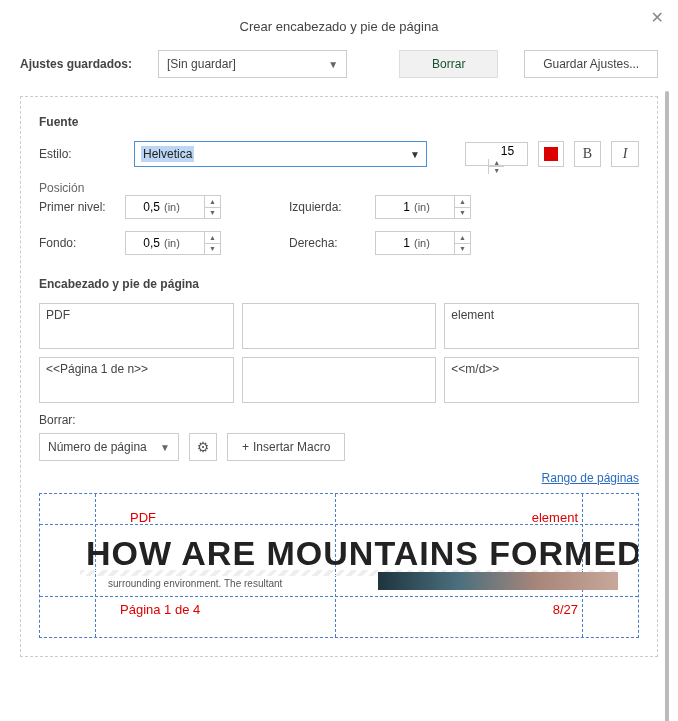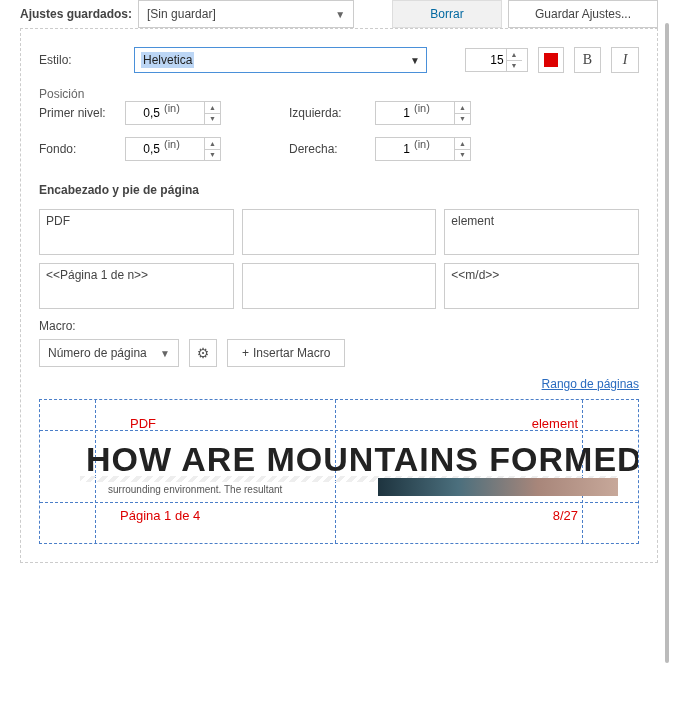--- a/index.html
+++ b/index.html
@@ -1,84 +1,89 @@
 <!DOCTYPE html>
 <html><head>
 <meta charset="utf-8">
 <style>
   * { box-sizing: border-box; font-family: -apple-system, BlinkMacSystemFont, "Segoe UI", Arial, sans-serif; }
   body { margin: 0; background: #fff; width: 678px; height: 721px; overflow: hidden; color: #444; font-size: 12px; }
   .dialog { width: 678px; height: 721px; position: relative; padding: 0 20px 20px 20px; }
   .titlebar { height: 40px; display: flex; align-items: center; justify-content: center; position: relative; margin: 0 -20px 10px -20px; padding: 12px 0 0 0;}
   .titlebar h1 { font-size: 13px; font-weight: normal; margin: 0; color: #444;}
   .close { position: absolute; right: 14px; top: 10px; font-size: 16px; color: #888; cursor: pointer; line-height: 1;}
-  .toprow { display: flex; align-items: center; gap: 6px; margin-bottom: 0; }
+  .toprow { display: flex; align-items: center; gap: 26px; margin-bottom: 18px; }
   .toprow .label { font-weight: bold; font-size: 12px; color:#444; white-space: nowrap; }
   .select { display: flex; align-items: center; justify-content: space-between; border: 1px solid #ccc; background: #fff; height: 28px; padding: 0 8px; font-size: 12px; color: #444; }
   .select .caret { color:#666; font-size:10px; }
   .btn { display: inline-flex; align-items: center; justify-content: center; border: 1px solid #ccc; background: #fff; height: 28px; padding: 0 14px; font-size: 12px; color:#444; cursor: pointer;}
-  .btn.disabled { background: #f1f1f1; color: #0369a1; border-color: #ddd; cursor: default;}
+  .btn.disabled { background: #f1f1f1; color: #14532d; border-color: #ddd; cursor: default;}
   .spacer-flex { flex: 1; }
   .panel { border: 1px dashed #ccc; padding: 18px; position: relative; }
   .scrollhint { position:absolute; right:-12px; top:-6px; width:4px; height:640px; background:#bbb; border-radius:2px; }
   .section-title { font-weight: bold; font-size: 12px; margin-bottom: 12px; color:#444;}
   .row { display: flex; align-items: center; margin-bottom: 14px; gap: 10px;}
   .col-label { width: 86px; font-size: 12px; color:#444;}
   .font-select { display:flex; align-items:center; border:1px solid #4a90d9; background:#fff; height:26px; width:296px; padding:0 6px; justify-content:space-between; position:relative;}
   .font-select .val { background:#bcd6f5; padding:1px 2px; font-size:12px; color:#222;}
   .font-select .caret { font-size:10px; color:#333; }
-  .numbox { display:flex; align-items:center; border:1px solid #ccc; height:24px; width:64px; }
+  .numbox { display:flex; align-items:center; border:1px solid #ccc; height:24px; width:64px;flex-direction:column; }
   .numbox input { border:none; width:40px; text-align:right; padding-right:2px; font-size:12px; outline:none;}
   .spin { display:flex; flex-direction:column; width:16px; border-left:1px solid #ccc; height:100%;}
   .spin div { flex:1; display:flex; align-items:center; justify-content:center; font-size:7px; color:#666; line-height:1; cursor:pointer;}
   .spin div:first-child { border-bottom:1px solid #ccc;}
   .swatch { width:26px; height:26px; border:1px solid #ccc; display:flex; align-items:center; justify-content:center; cursor:pointer;}
   .swatch .inner { width:14px; height:14px; background:#d00;}
   .tbtn { width:28px; height:26px; border:1px solid #ccc; display:flex; align-items:center; justify-content:center; font-size:14px; font-family:"Times New Roman",serif; cursor:pointer;}
   .tbtn.italic { font-style:italic;}
   .poslabel { font-size:12px; color:#666; }
   .posrow { display:flex; align-items:center; margin-bottom:12px;}
   .posrow .l1 { width:86px; font-size:12px;}
   .posrow .l2 { width:86px; font-size:12px; margin-left:68px;}
-  .unitbox { display:flex; border:1px solid #ccc; height:24px; width:96px;}
+  .unitbox { display:flex; align-items:center; border:1px solid #ccc; height:24px; width:96px;}
   .unitbox input { border:none; width:36px; text-align:right; font-size:12px; outline:none; padding:0 2px;}
   .unitbox .unit { font-size:11px; color:#555; padding-right:2px; flex:1; text-align:left; padding-left:2px;}
   .hfgrid { display:grid; grid-template-columns: 1fr 1fr 1fr; gap:8px; margin-bottom:8px;}
   .hfcell { border:1px solid #ccc; height:46px; padding:4px 6px; font-size:12px; color:#444; background:#fff;}
   .macrorow { display:flex; align-items:center; gap:10px; margin-top:6px;}
   .iconbtn { width:28px; height:28px; border:1px solid #ccc; display:flex; align-items:center; justify-content:center; font-size:14px; color:#555; cursor:pointer;}
   .link { color:#2a6bbf; text-decoration:underline; font-size:12px; cursor:pointer; text-align:right; margin-top:10px;}
   .preview { margin-top:8px; border:1px dashed #4a7ec8; height:145px; position:relative; background:#fff; overflow:hidden;}
   .preview .vline { position:absolute; top:0; bottom:0; border-left:1px dashed #4a7ec8;}
   .preview .hline { position:absolute; left:0; right:0; border-top:1px dashed #4a7ec8;}
   .preview .bigtext { position:absolute; left:46px; top:40px; font-size:34px; font-weight:900; letter-spacing:1px; color:#222; white-space:nowrap; font-family: Arial, sans-serif;}
   .preview .body { position:absolute; left:68px; top:84px; font-size:10px; color:#555;}
   .preview .imgblock { position:absolute; right:20px; top:78px; width:240px; height:18px; background:linear-gradient(90deg,#1e343f,#4b6f7d,#a8867a,#c7a89a);}
   .preview .ov { position:absolute; color:#d00; font-size:13px;}
   .preview .zig { position:absolute; left:40px; right:20px; top:76px; height:6px; background: repeating-linear-gradient(135deg,#eee 0 4px, transparent 4px 8px);}
 </style>
 </head>
 <body>
 
 <div class="dialog">
+  <div class="titlebar">
+    <h1>Crear encabezado y pie de página</h1>
+    <div class="close">✕</div>
+  </div>
 
   <div class="toprow">
     <div class="label">Ajustes guardados:</div>
     <div class="select" style="width:216px">
       <span>[Sin guardar]</span>
       <span class="caret">▼</span>
     </div>
     <div class="spacer-flex"></div>
     <div class="btn disabled" style="width:110px">Borrar</div>
     <div class="btn" style="width:150px">Guardar Ajustes...</div>
   </div>
 
   <div class="panel">
     <div class="scrollhint"></div>
 
+    <div class="section-title">Fuente</div>
     <div class="row">
       <div class="col-label">Estilo:</div>
       <div class="font-select">
         <span class="val">Helvetica</span>
         <span class="caret">▼</span>
       </div>
       <div style="width:18px"></div>
       <div class="numbox">
         <input value="15" style="">
         <div class="spin">
@@ -139,21 +144,21 @@
     <div class="section-title">Encabezado y pie de página</div>
     <div class="hfgrid">
       <div class="hfcell">PDF</div>
       <div class="hfcell"></div>
       <div class="hfcell">element</div>
       <div class="hfcell">&lt;&lt;Página 1 de n&gt;&gt;</div>
       <div class="hfcell"></div>
       <div class="hfcell">&lt;&lt;m/d&gt;&gt;</div>
     </div>
 
-    <div style="font-size:12px; color:#444; margin-top:10px;">Macro:</div>
+    <div style="font-size:12px; color:#444; margin-top:10px;">Borrar:</div>
     <div class="macrorow">
       <div class="select" style="width:140px">
         <span>Número de página</span>
         <span class="caret">▼</span>
       </div>
       <div class="iconbtn">
         <span>⚙</span>
       </div>
       <div class="btn">
         <span style="margin-right:4px">+</span>

